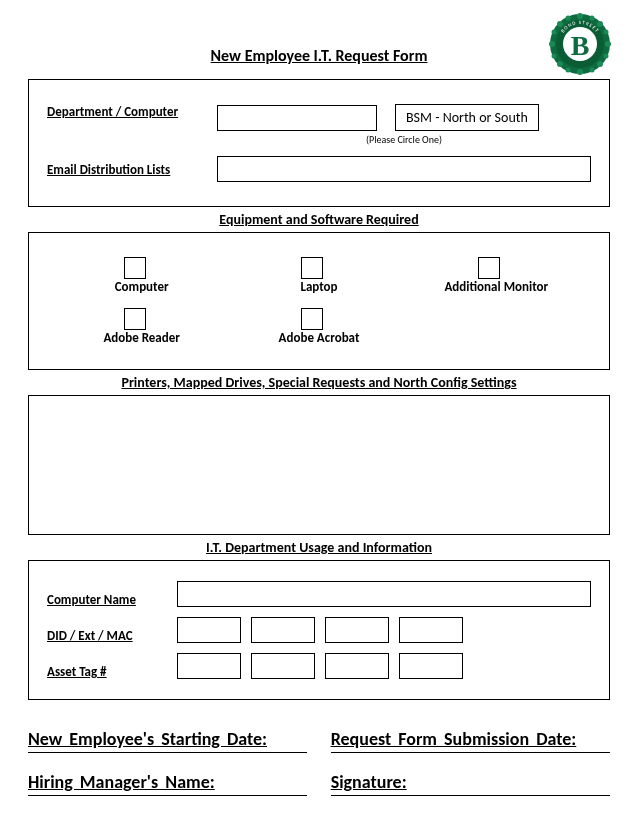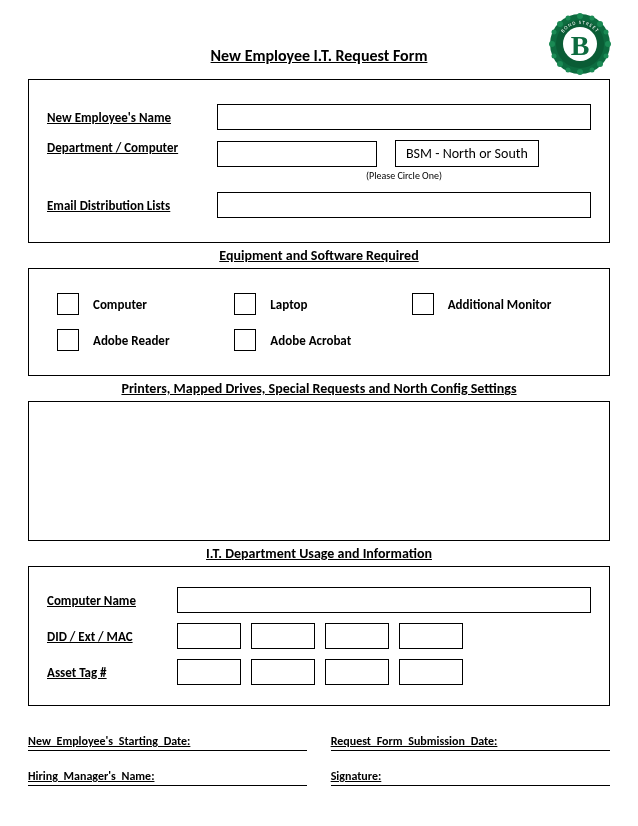--- a/index.html
+++ b/index.html
@@ -67,36 +67,37 @@
   }
   .equip {
     display: grid;
     grid-template-columns: 1fr 1fr 1fr;
     gap: 14px 8px;
     padding: 10px 10px;
   }
   .chk {
     display: flex;
     align-items: center;
+    flex-direction: column;
   }
   .chkbox {
     width: 22px; height: 22px;
     border: 1.5px solid #000;
     margin-right: 14px;
     background: #fff;
   }
   .chklabel { font-weight: bold; }
   .freebox {
     border: 1.5px solid #000;
     height: 140px;
     margin-bottom: 4px;
   }
   .itrow {
     display: flex;
-    align-items: center;
+    align-items: flex-end;
     margin: 10px 0;
   }
   .itlabel {
     font-weight: bold;
     text-decoration: underline;
     width: 130px;
   }
   .smallbox {
     border: 1.5px solid #000;
     width: 64px; height: 26px;
@@ -108,21 +109,21 @@
     display: flex;
     justify-content: space-between;
   }
   .bcol { width: 48%; }
   .bline {
     border-bottom: 1.5px solid #000;
     font-weight: bold;
     text-decoration: underline;
     padding-bottom: 2px;
     margin-bottom: 18px;
-    font-size: 12px;
+    font-size: 18px;
     word-spacing: 3px;
   }
 </style>
 </head>
 <body>
 
 <div class="logo">
 <svg viewBox="0 0 64 64" width="64" height="64">
   <g>
     <circle cx="32" cy="32" r="30" fill="#0d6b3f"></circle>
@@ -149,24 +150,20 @@
     <text x="32" y="43" text-anchor="middle" font-family="Georgia,serif" font-size="28" font-weight="bold" fill="#0d6b3f">B</text>
     <path id="tc" d="M 32 32 m -20 0 a 20 20 0 1 1 40 0" fill="none"></path>
     <text font-size="5" fill="#fff" letter-spacing="1"><textPath href="#tc" startOffset="50%" text-anchor="middle">BOND STREET</textPath></text>
   </g>
 </svg>
 </div>
 
 <h1 class="title">New Employee I.T. Request Form</h1>
 
 <div class="box">
-  <div class="row">
-    <div class="flabel">New Employee's Name</div>
-    <div class="input input-wide"></div>
-  </div>
   <div class="row" style="align-items:flex-start">
     <div class="flabel">Department / Computer</div>
     <div style="flex:1">
       <div style="display:flex;align-items:flex-end">
         <div class="input input-med"></div>
         <div class="side-box">BSM - North or South</div>
       </div>
       <div class="hint">(Please Circle One)</div>
     </div>
   </div>

